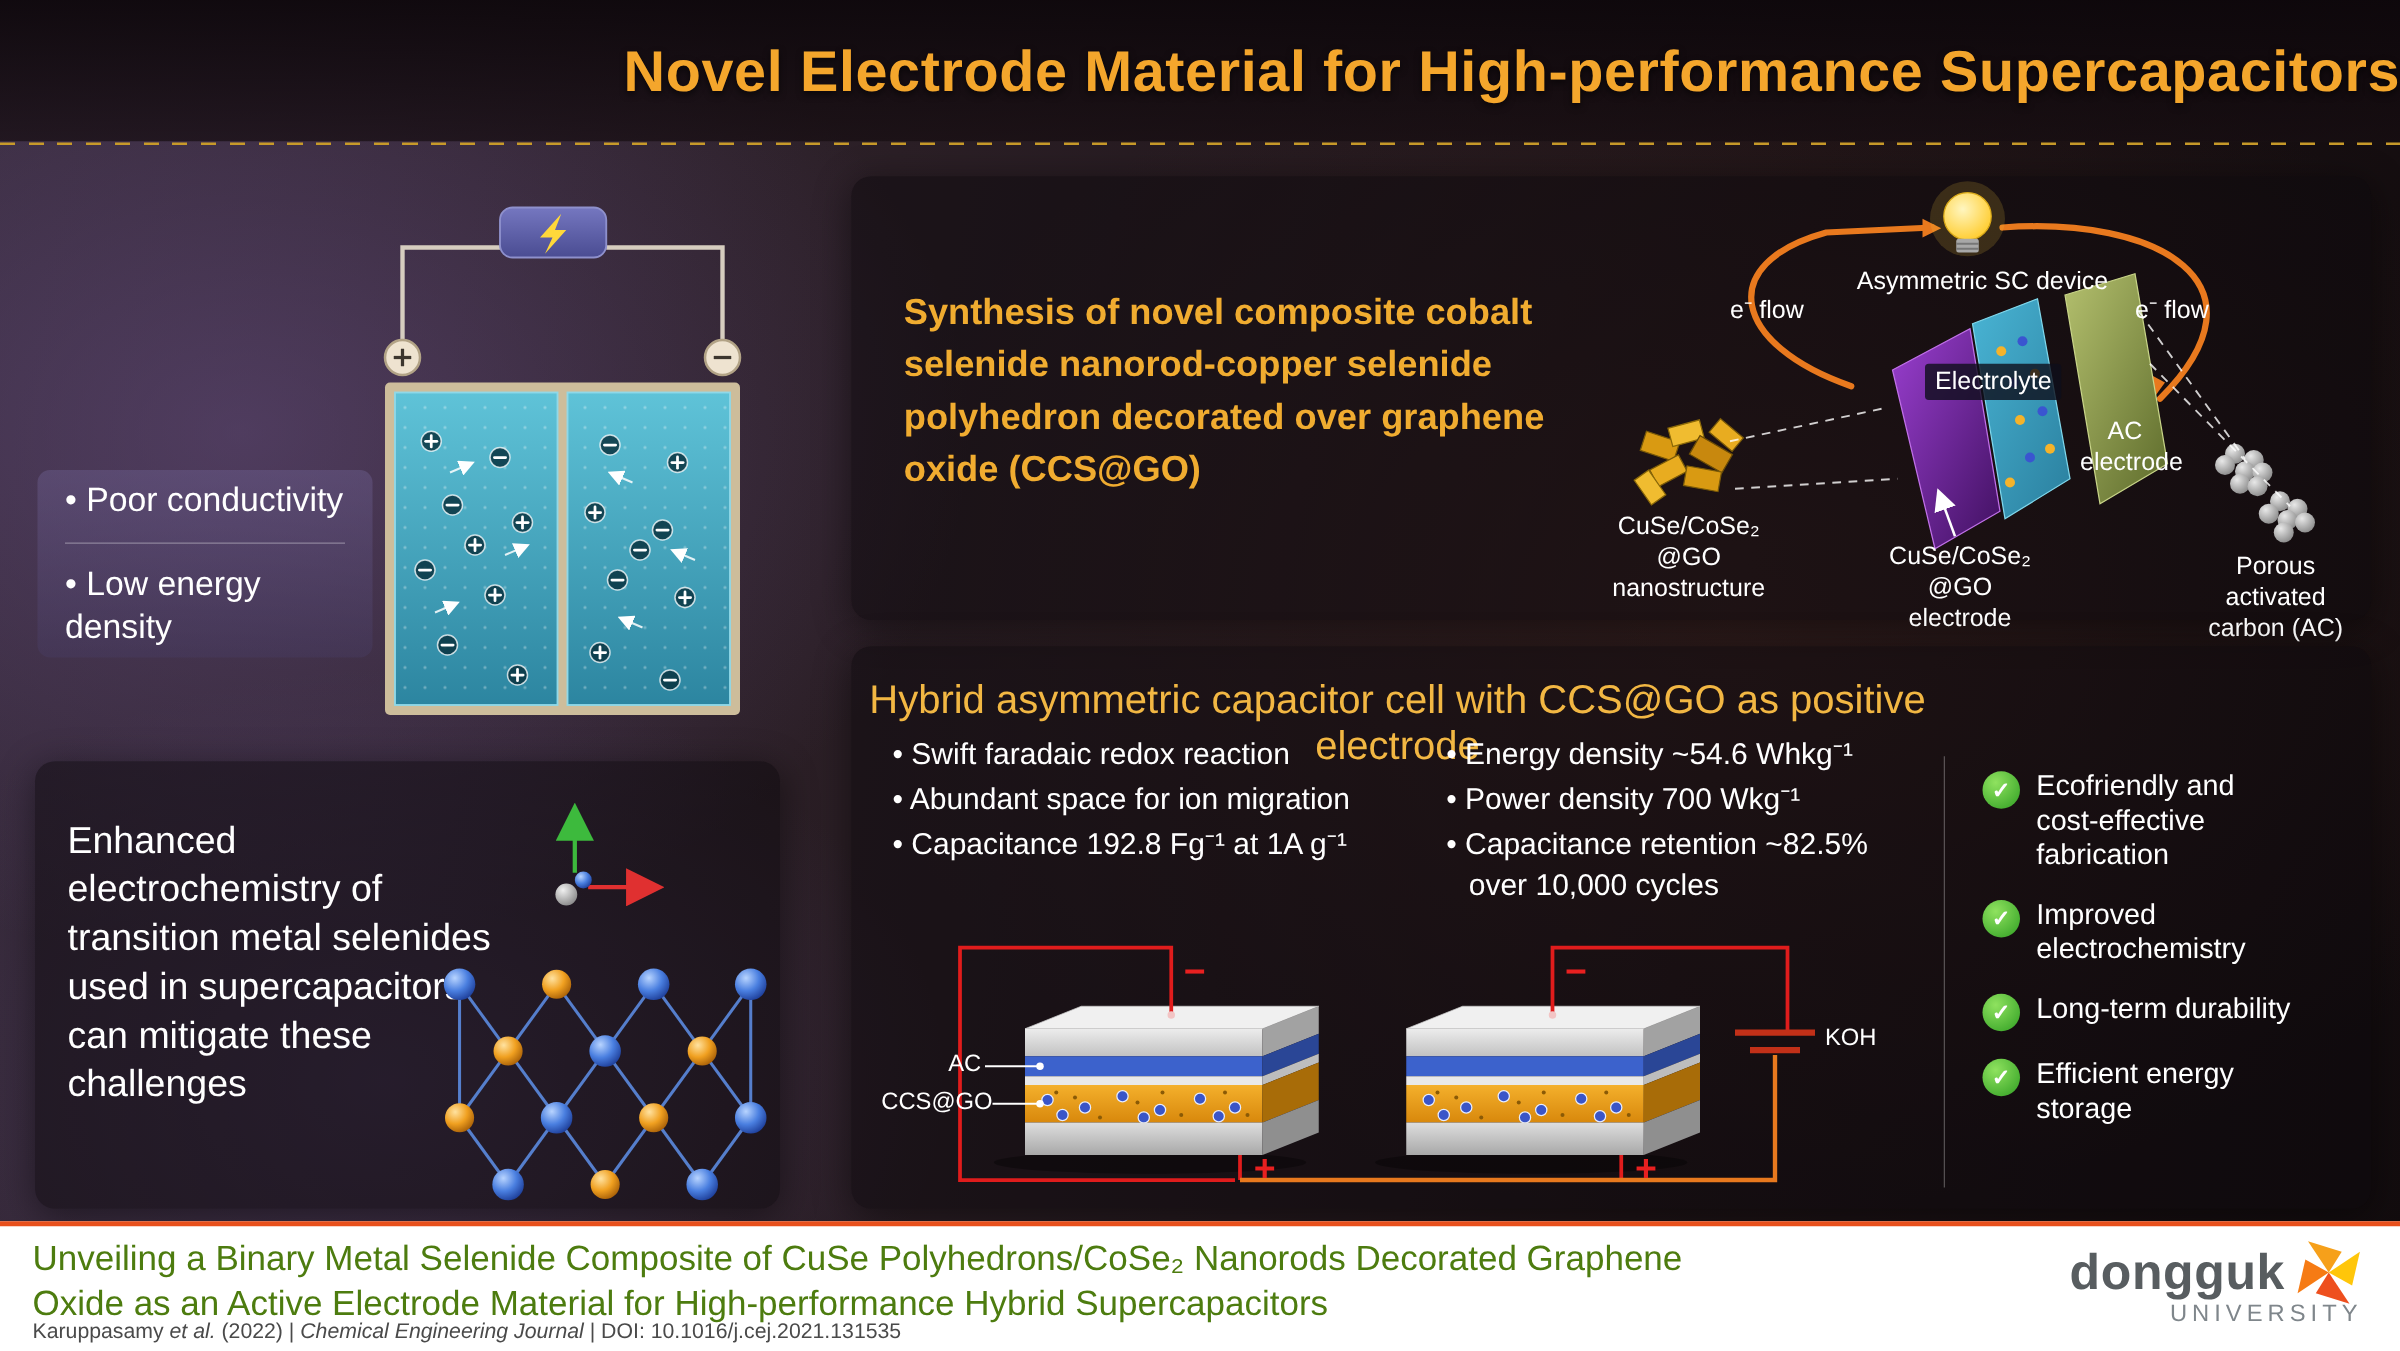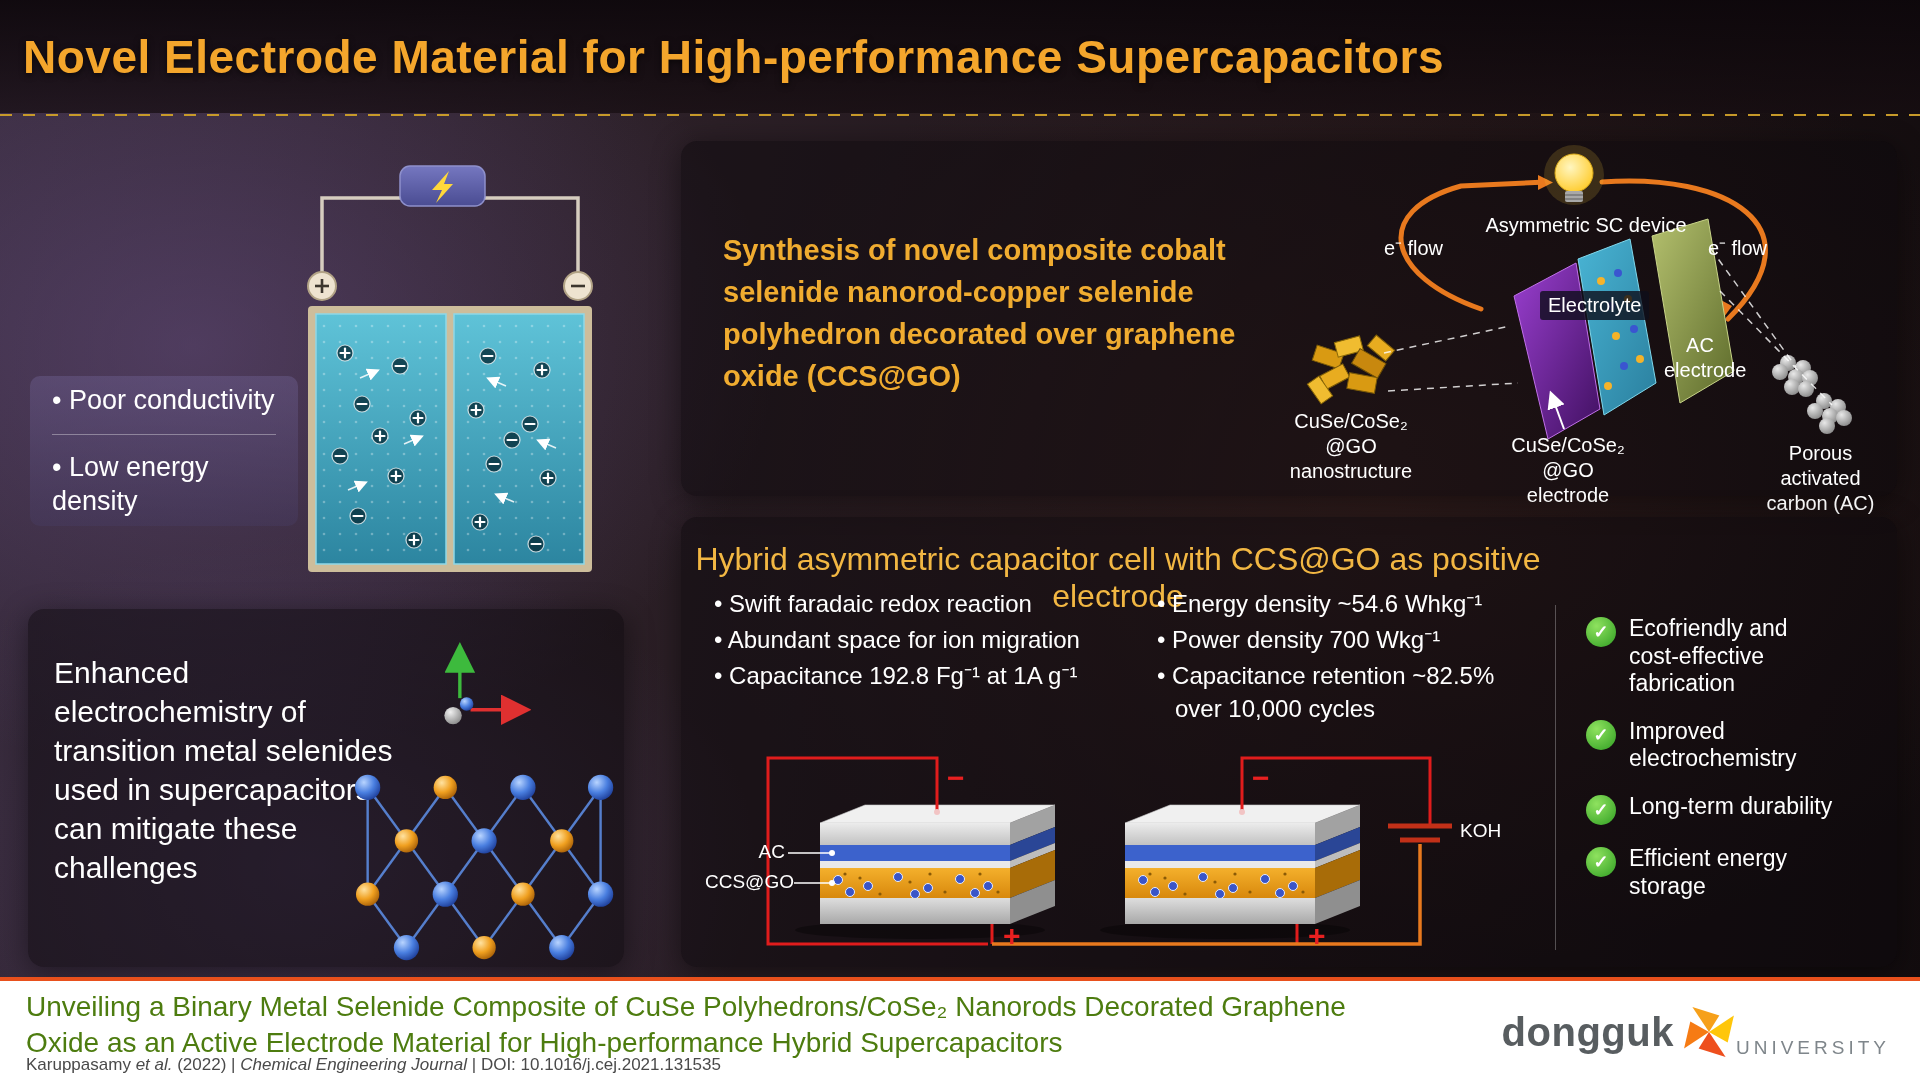--- a/index.html
+++ b/index.html
@@ -4,21 +4,21 @@
 <style>
   *{margin:0;padding:0;box-sizing:border-box}
   html,body{width:1920px;height:1081px;font-family:"Liberation Sans",sans-serif;background:#120c0e}
   #page{position:relative;width:1920px;height:1081px;overflow:hidden;
     background:
       radial-gradient(900px 650px at 10% 32%, rgba(108,82,138,.50), transparent 65%),
       radial-gradient(750px 550px at 16% 80%, rgba(92,72,124,.38), transparent 60%),
       radial-gradient(1100px 750px at 72% 45%, rgba(92,52,44,.30), transparent 65%),
       linear-gradient(100deg,#362a3a 0%,#2b1f26 35%,#1d1316 70%,#120c0e 100%);}
   
-  #header{position:absolute;top:0;left:0;width:100%;height:113px;display:flex;align-items:center;justify-content:flex-start;
+  #header{position:absolute;top:0;left:0;width:100%;height:113px;display:flex;align-items:center;justify-content:flex-end;
     background:linear-gradient(180deg,rgba(13,7,11,.92),rgba(22,13,17,.72));padding-left:23px;}
   #header h1{font-size:46px;font-weight:bold;color:#f4a62c;letter-spacing:.5px;text-shadow:0 2px 6px rgba(0,0,0,.6)}
   .dash-sep{position:absolute;left:0;top:114px;width:100%;height:2px;
     background:repeating-linear-gradient(90deg,#c79a2a 0 12px,transparent 12px 23px);}
   
   .panel{position:absolute;background:rgba(12,7,12,.5);border-radius:16px;box-shadow:0 6px 30px rgba(0,0,0,.45)}
   
   .challenges-heading{position:absolute;left:30px;top:163px;width:252px;font-size:28px;line-height:1.35;color:#fff}
   .challenge-box{position:absolute;left:30px;top:376px;width:268px;padding:8px 22px;border-radius:10px;
     background:linear-gradient(180deg,rgba(112,98,148,.42),rgba(72,62,104,.34));}
@@ -49,21 +49,21 @@
     background:radial-gradient(circle at 35% 30%,#8fe25f,#2f9e22);color:#fff;font-size:18px;font-weight:bold;margin-top:2px}
   .check-text{font-size:23px;line-height:1.2;color:#fff;width:212px}
   .cells{position:absolute;left:49px;top:215px;width:780px;height:235px}
   .cell-lbl{position:absolute;color:#fff;font-size:19px}
   .sign{position:absolute;color:#e82020;font-size:30px;font-weight:bold;line-height:1}
   
   #footer{position:absolute;left:0;top:977px;width:100%;height:104px;background:#fff;border-top:4px solid #e8501c}
   .footer-title{position:absolute;left:26px;top:8px;font-size:28px;font-weight:normal;color:#4d7c0f;line-height:1.3;white-space:pre-line}
   .footer-cite{position:absolute;left:26px;top:74px;font-size:17px;color:#4a4a4a}
   .footer-cite .it{font-style:italic}
-  .logo{position:absolute;right:30px;top:24px;display:flex;flex-direction:row;align-items:flex-end}
+  .logo{position:absolute;right:30px;top:10px;display:flex;flex-direction:column;align-items:flex-end}
   .logo-row{display:flex;align-items:center;gap:8px}
   .logo-name{font-size:40px;font-weight:bold;color:#585d60;letter-spacing:.5px}
   .logo-sub{font-size:19px;color:#7f868b;letter-spacing:4px;margin-top:-4px}
   
   .chg circle{fill:rgba(8,50,64,.85);stroke:rgba(255,255,255,.75);stroke-width:1.2}
   .chg line{stroke:#fff;stroke-width:2.2;stroke-linecap:round}
   .mot{stroke:rgba(255,255,255,.85);stroke-width:1.6}
   .loop{fill:none;stroke:#e8791e;stroke-width:5;stroke-linecap:round}
   .dashl{stroke:rgba(255,255,255,.8);stroke-width:1.5;stroke-dasharray:7 6}
   .edge{stroke:#5b8adf;stroke-width:2.5;opacity:.9}

